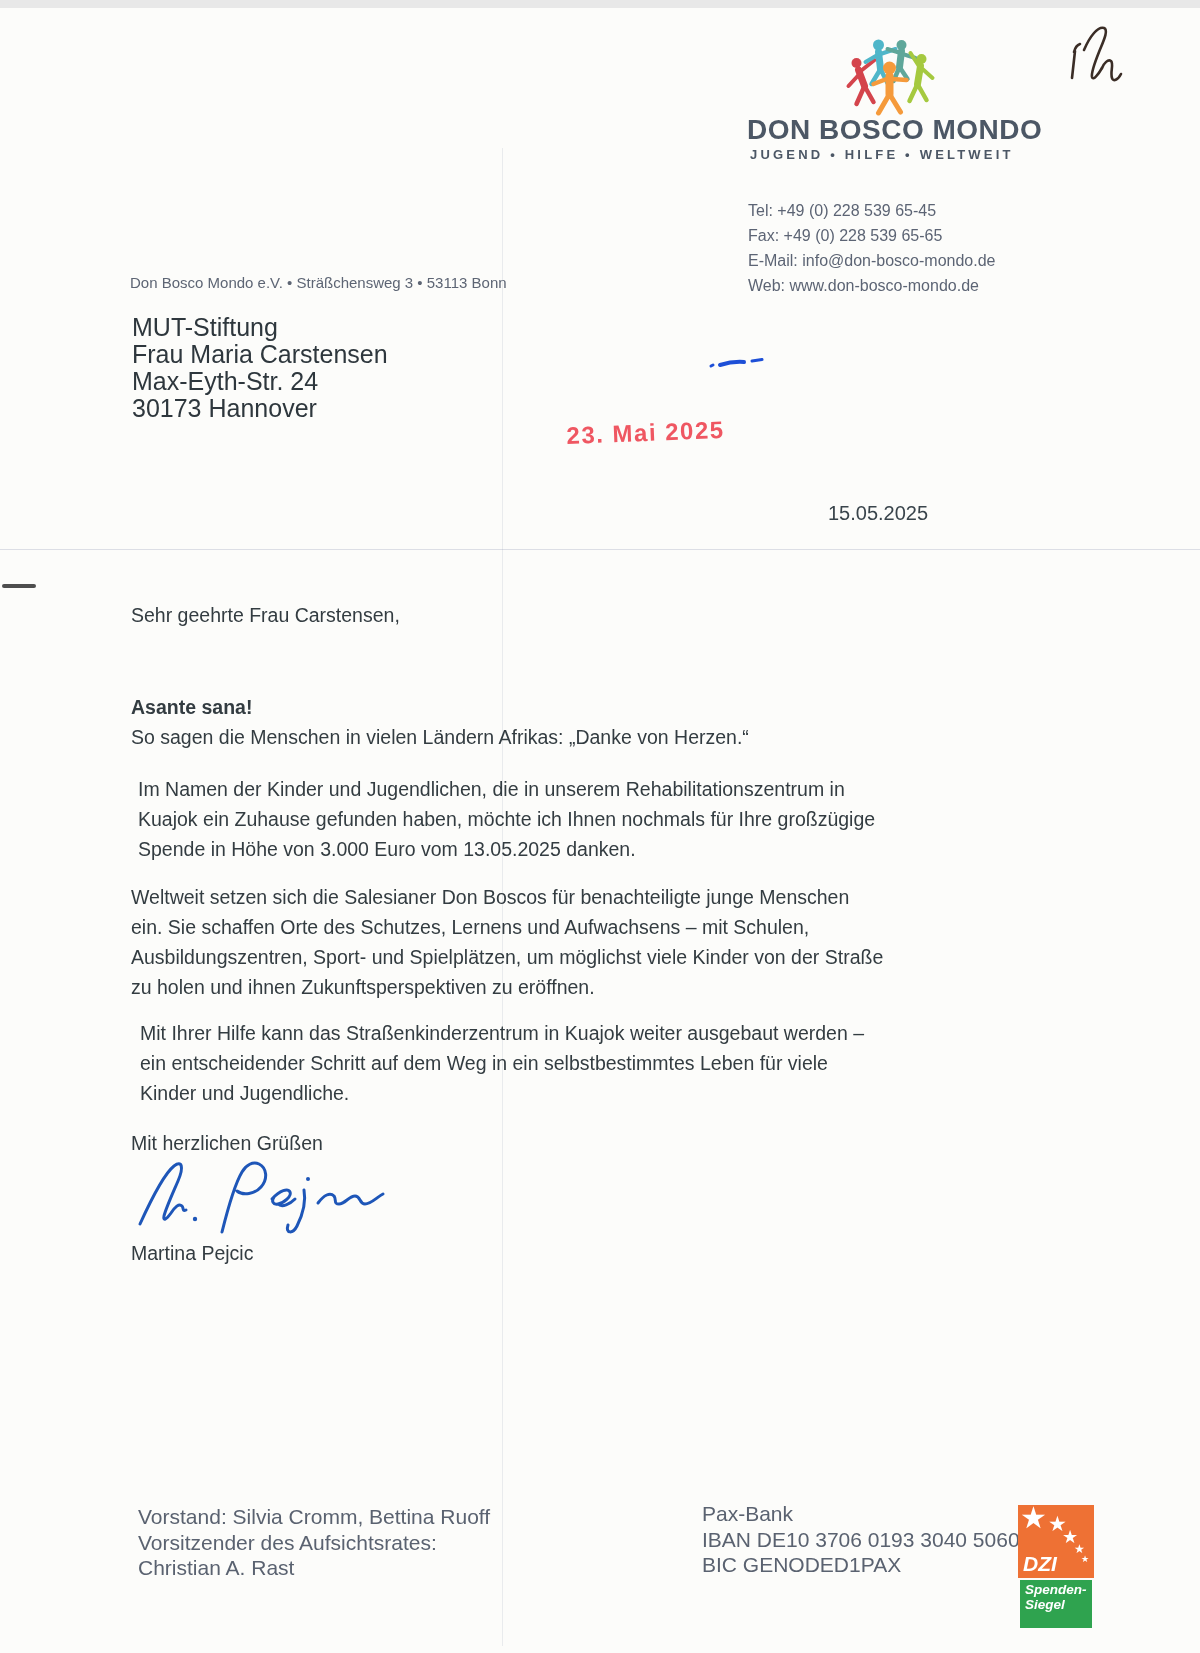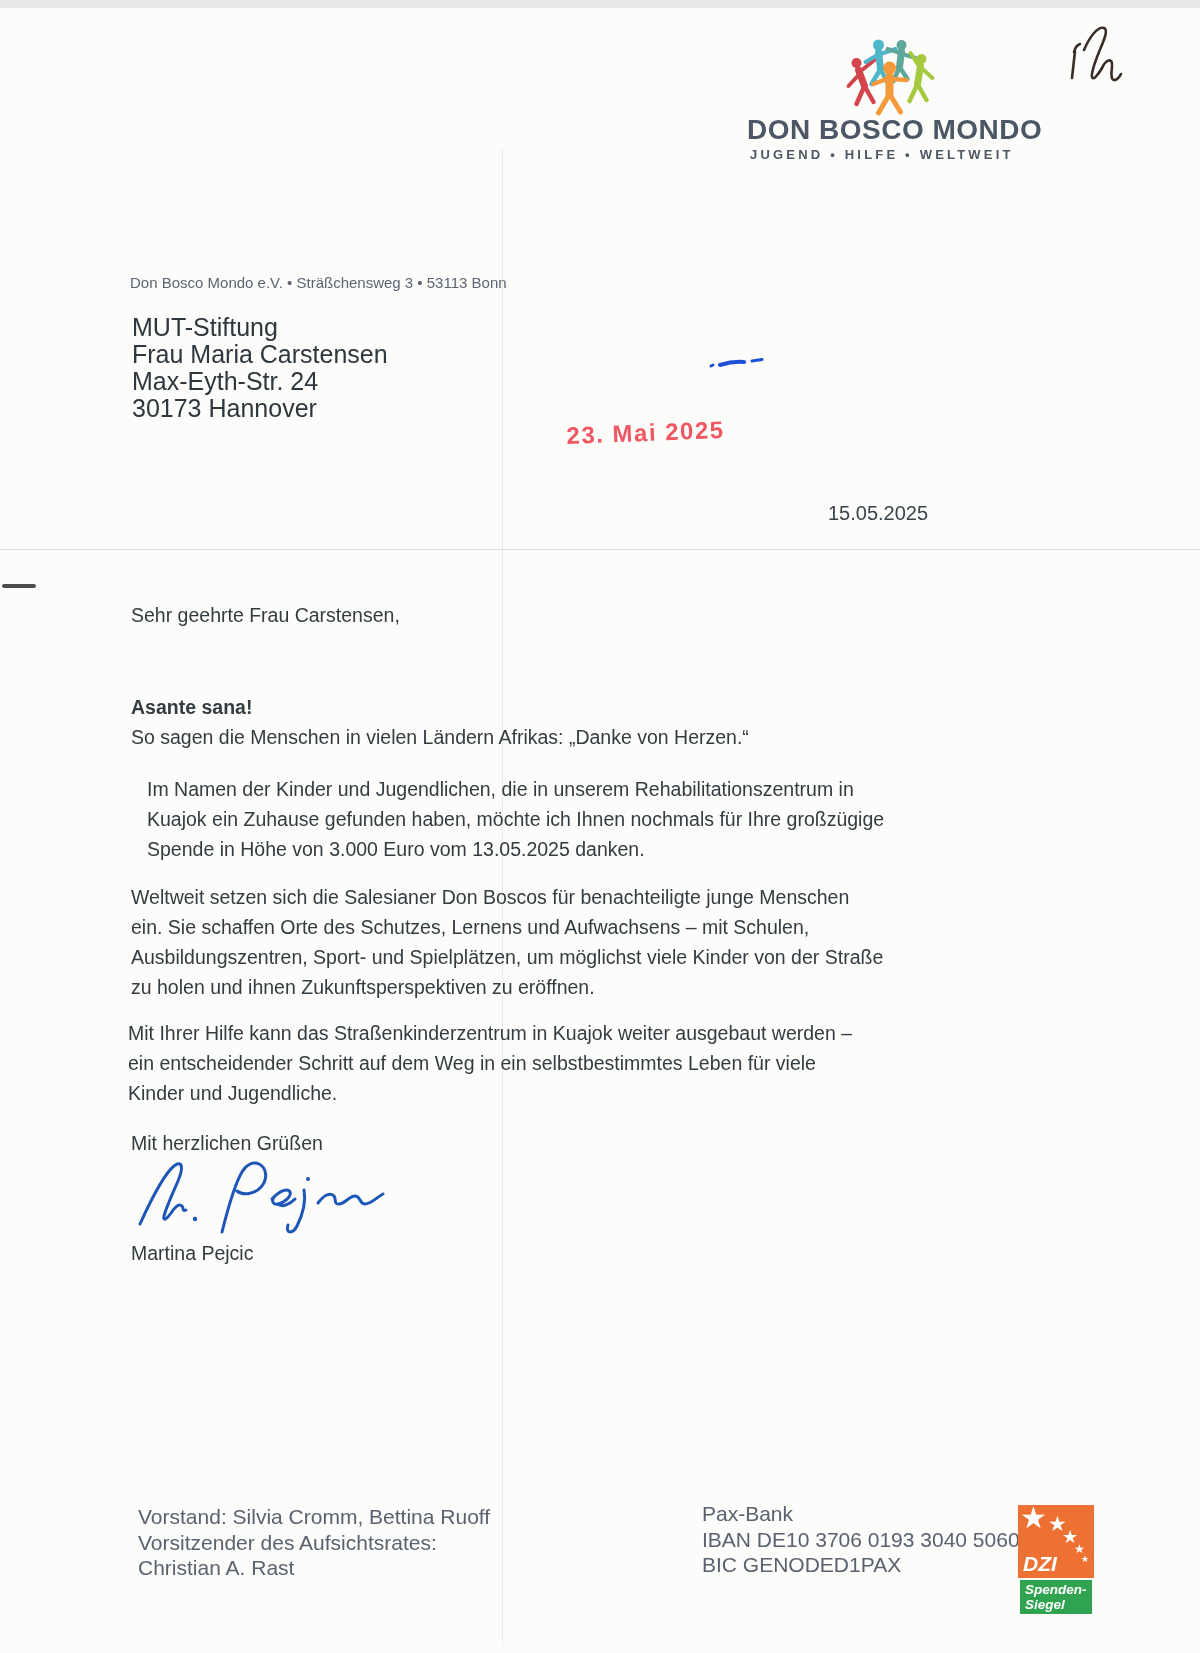--- a/index.html
+++ b/index.html
@@ -20,21 +20,21 @@
   .bodytext{font-size:19.5px;color:#333c41;line-height:30px;}
   .bold{font-weight:bold;}
   
   .fold-h{left:0;top:541px;width:1200px;height:1px;background:rgba(110,120,155,.22);}
   .fold-v{left:502px;top:140px;width:1px;height:1498px;background:rgba(130,140,170,.15);}
   .fold-dash{left:2px;top:576px;width:34px;height:4px;background:#4e4e4e;border-radius:2px;}
   .scan-bottom{left:0;top:1645px;width:1200px;height:8px;background:#83858a;}
   
   .foot{font-size:21px;color:#5a6270;line-height:25.5px;}
   .dzi-orange{left:1018px;top:1497px;width:76px;height:73px;background:#ee7134;}
-  .dzi-green{left:1020px;top:1572px;width:72px;height:34px;background:#2fa34f;
+  .dzi-green{left:1020px;top:1572px;width:72px;height:48px;background:#2fa34f;
              color:#fff;font-style:italic;font-weight:bold;font-size:13.5px;line-height:15px;
              padding:2px 0 0 5px;box-sizing:border-box;}
   .dzi-star{position:absolute;color:#fff;font-family:"DejaVu Sans",sans-serif;line-height:1;}
   .dzi-abbr{position:absolute;left:5px;bottom:2px;color:#fff;font-style:italic;font-weight:bold;font-size:21px;}
 </style>
 </head>
 <body>
 
 <div class="page">
 
@@ -82,20 +82,24 @@
     <g fill="none" stroke="#3a2d26" stroke-width="2.6" stroke-linecap="round">
       <path d="M16,32 C17,28 19,25 22,24 M17,31 L14,58"></path>
       <path d="M26,30 C32,16 40,6 46,8 C51,10 45,22 41,32 C37,42 33,52 34,57 C35,61 40,55 44,48"></path>
       <path d="M44,48 C46,43 50,39 53,41 C56,44 52,52 54,58 C55,62 60,60 63,54"></path>
     </g>
   </svg>
 
   <div class="abs brand" style="left:747px;top:106px;">DON BOSCO MONDO</div>
   <div class="abs tagline" style="left:750px;top:139px;">JUGEND • HILFE • WELTWEIT</div>
 
+  <div class="abs contact lines" style="left:748px;top:190px;">Tel:  +49 (0) 228 539 65-45
+Fax: +49 (0) 228 539 65-65
+E-Mail: info@don-bosco-mondo.de
+Web: www.don-bosco-mondo.de</div>
 
   <div class="abs sender" style="left:130px;top:266px;">Don Bosco Mondo e.V. • Sträßchensweg 3 • 53113 Bonn</div>
 
   <div class="abs recipient lines" style="left:132px;top:306px;">MUT-Stiftung
 Frau Maria Carstensen
 Max-Eyth-Str. 24
 30173 Hannover</div>
 
   <svg class="abs" style="left:708px;top:346px;" width="58" height="18" viewBox="0 0 58 18">
     <g fill="none" stroke="#1d4fd7" stroke-linecap="round">
@@ -111,30 +115,30 @@
 
   <div class="abs fold-h"></div>
   <div class="abs fold-v"></div>
   <div class="abs fold-dash"></div>
 
   <div class="abs bodytext" style="left:131px;top:592px;">Sehr geehrte Frau Carstensen,</div>
 
   <div class="abs bodytext bold" style="left:131px;top:684px;">Asante sana!</div>
   <div class="abs bodytext" style="left:131px;top:714px;">So sagen die Menschen in vielen Ländern Afrikas: „Danke von Herzen.“</div>
 
-  <div class="abs bodytext lines" style="left:147px;top:766px;width:860px;">Im Namen der Kinder und Jugendlichen, die in unserem Rehabilitationszentrum in
+  <div class="abs bodytext lines" style="left:138px;top:766px;width:860px;">Im Namen der Kinder und Jugendlichen, die in unserem Rehabilitationszentrum in
 Kuajok ein Zuhause gefunden haben, möchte ich Ihnen nochmals für Ihre großzügige
 Spende in Höhe von 3.000 Euro vom 13.05.2025 danken.</div>
 
   <div class="abs bodytext lines" style="left:131px;top:874px;width:870px;">Weltweit setzen sich die Salesianer Don Boscos für benachteiligte junge Menschen
 ein. Sie schaffen Orte des Schutzes, Lernens und Aufwachsens – mit Schulen,
 Ausbildungszentren, Sport- und Spielplätzen, um möglichst viele Kinder von der Straße
 zu holen und ihnen Zukunftsperspektiven zu eröffnen.</div>
 
-  <div class="abs bodytext lines" style="left:128px;top:1010px;width:870px;">Mit Ihrer Hilfe kann das Straßenkinderzentrum in Kuajok weiter ausgebaut werden –
+  <div class="abs bodytext lines" style="left:140px;top:1010px;width:870px;">Mit Ihrer Hilfe kann das Straßenkinderzentrum in Kuajok weiter ausgebaut werden –
 ein entscheidender Schritt auf dem Weg in ein selbstbestimmtes Leben für viele
 Kinder und Jugendliche.</div>
 
   <div class="abs bodytext" style="left:131px;top:1120px;">Mit herzlichen Grüßen</div>
 
   <svg class="abs" style="left:130px;top:1138px;" width="260" height="100" viewBox="0 0 260 100">
     <g fill="none" stroke="#1e56b8" stroke-width="3" stroke-linecap="round">
       <path d="M10,78 C20,56 34,28 44,20 C52,14 54,21 48,35 C42,49 36,62 34,70 C33,75 36,74 41,67 C45,61 49,57 52,60 C54,62 52,66 56,64"></path>
       <circle cx="65" cy="73" r="2.2" fill="#1e56b8" stroke="none"></circle>
       <path d="M92,86 C98,62 106,36 112,26 C116,19 123,15 129,18 C137,22 138,33 131,41 C125,48 113,50 107,45"></path>

